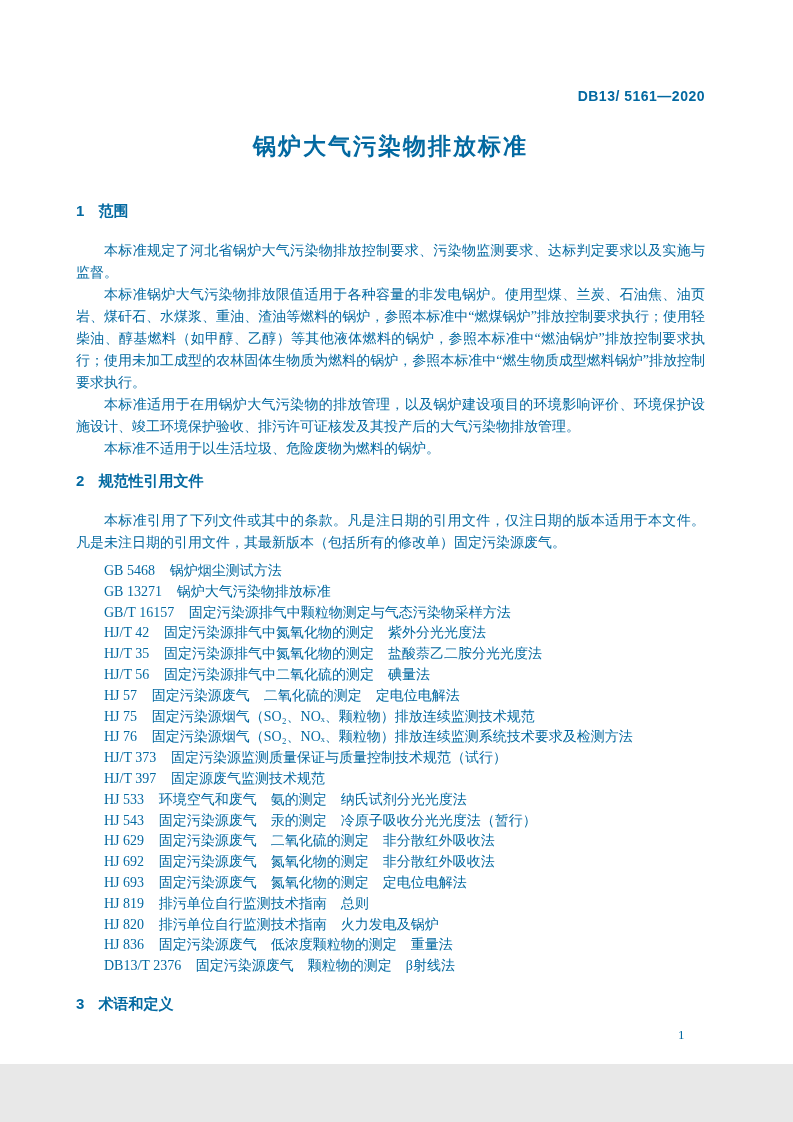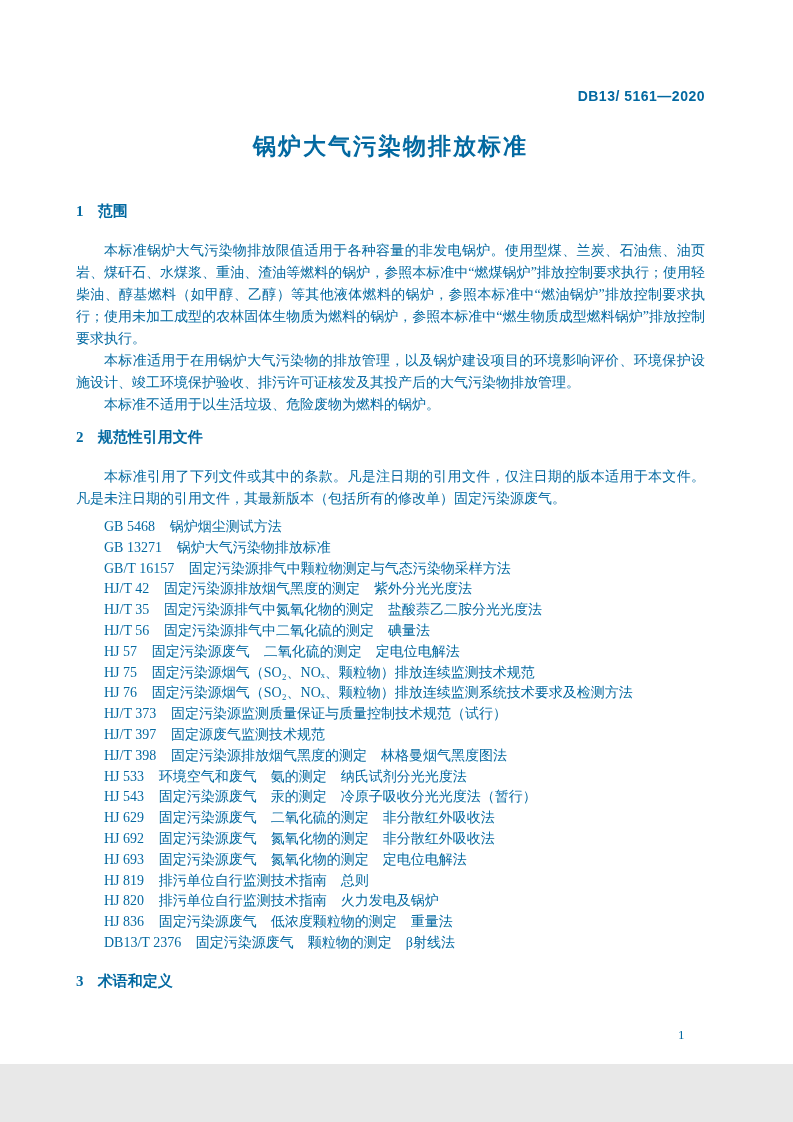--- a/index.html
+++ b/index.html
@@ -34,21 +34,21 @@
   .doc-title {
     text-align: center;
     font-family: "Liberation Sans", "DejaVu Sans", sans-serif;
     font-weight: 700;
     font-size: 23px;
     line-height: 31px;
     letter-spacing: 2px;
     margin: 0 0 40px 0;
   }
   .sec-heading {
-    font-family: Liberation Serif, serif;
+    font-family: Liberation Sans, sans-serif;
     font-weight: 700;
     font-size: 15px;
     line-height: 18px;
     margin: 0 0 20px 0;
   }
   .sec-num { display: inline-block; margin-right: 0.95em; }
   .paragraphs p {
     margin: 0;
     font-size: 14px;
     line-height: 22px;
@@ -89,20 +89,21 @@
 
     <div class="doc-number">DB13/ 5161—2020</div>
 
     <h1 class="doc-title">锅炉大气污染物排放标准</h1>
 
     <div class="section-scope">
       <div class="sec-heading">
         <span class="sec-num">1</span><span>范围</span>
       </div>
       <div class="paragraphs" id="scope-paragraphs">
+  <p>本标准规定了河北省锅炉大气污染物排放控制要求、污染物监测要求、达标判定要求以及实施与监督。</p>
 
   <p>本标准锅炉大气污染物排放限值适用于各种容量的非发电锅炉。使用型煤、兰炭、石油焦、油页岩、煤矸石、水煤浆、重油、渣油等燃料的锅炉，参照本标准中“燃煤锅炉”排放控制要求执行；使用轻柴油、醇基燃料（如甲醇、乙醇）等其他液体燃料的锅炉，参照本标准中“燃油锅炉”排放控制要求执行；使用未加工成型的农林固体生物质为燃料的锅炉，参照本标准中“燃生物质成型燃料锅炉”排放控制要求执行。</p>
 
   <p>本标准适用于在用锅炉大气污染物的排放管理，以及锅炉建设项目的环境影响评价、环境保护设施设计、竣工环境保护验收、排污许可证核发及其投产后的大气污染物排放管理。</p>
 
   <p>本标准不适用于以生活垃圾、危险废物为燃料的锅炉。</p>
 </div>
     </div>
 
     <div class="section-refs">
@@ -117,21 +118,21 @@
 
   <div class="ref-line">
     <span class="ref-code">GB 13271</span><span class="ref-title">锅炉大气污染物排放标准</span>
   </div>
 
   <div class="ref-line">
     <span class="ref-code">GB/T 16157</span><span class="ref-title">固定污染源排气中颗粒物测定与气态污染物采样方法</span>
   </div>
 
   <div class="ref-line">
-    <span class="ref-code">HJ/T 42</span><span class="ref-title">固定污染源排放烟气黑度的测定　紫外分光光度法</span>
+    <span class="ref-code">HJ/T 42</span><span class="ref-title">固定污染源排气中氮氧化物的测定　紫外分光光度法</span>
   </div>
 
   <div class="ref-line">
     <span class="ref-code">HJ/T 35</span><span class="ref-title">固定污染源排气中氮氧化物的测定　盐酸萘乙二胺分光光度法</span>
   </div>
 
   <div class="ref-line">
     <span class="ref-code">HJ/T 56</span><span class="ref-title">固定污染源排气中二氧化硫的测定　碘量法</span>
   </div>
 
@@ -148,23 +149,20 @@
   </div>
 
   <div class="ref-line">
     <span class="ref-code">HJ/T 373</span><span class="ref-title">固定污染源监测质量保证与质量控制技术规范（试行）</span>
   </div>
 
   <div class="ref-line">
     <span class="ref-code">HJ/T 397</span><span class="ref-title">固定源废气监测技术规范</span>
   </div>
 
-  <div class="ref-line">
-    <span class="ref-code">HJ/T 398</span><span class="ref-title">固定污染源排放烟气黑度的测定　林格曼烟气黑度图法</span>
-  </div>
 
   <div class="ref-line">
     <span class="ref-code">HJ 533</span><span class="ref-title">环境空气和废气　氨的测定　纳氏试剂分光光度法</span>
   </div>
 
   <div class="ref-line">
     <span class="ref-code">HJ 543</span><span class="ref-title">固定污染源废气　汞的测定　冷原子吸收分光光度法（暂行）</span>
   </div>
 
   <div class="ref-line">

